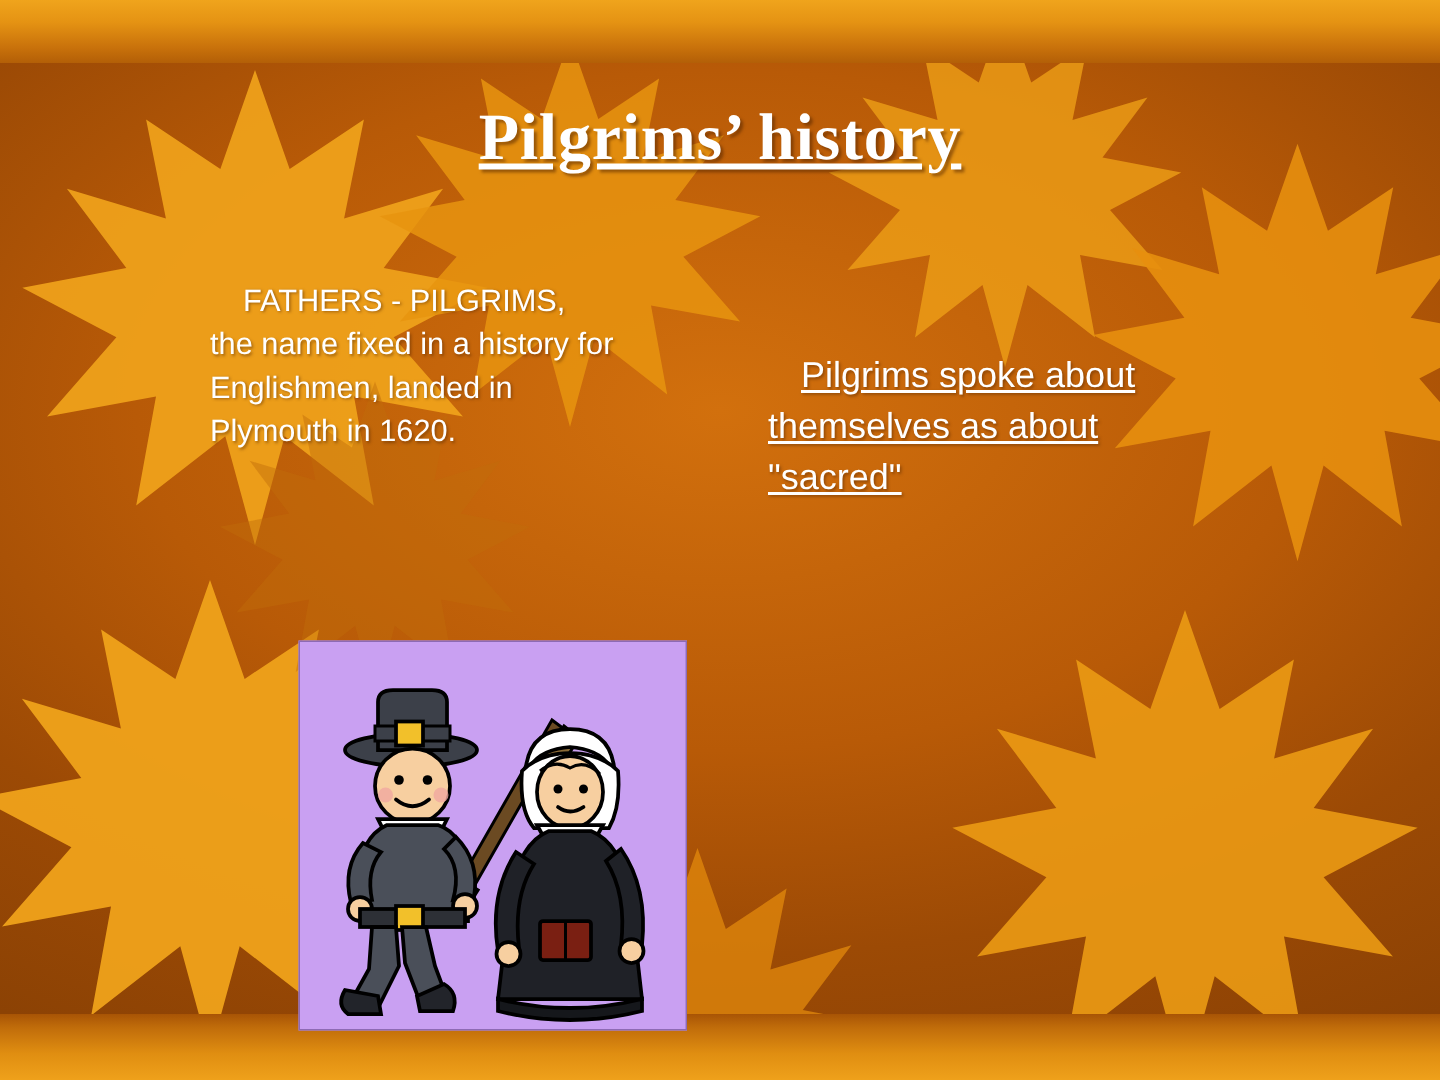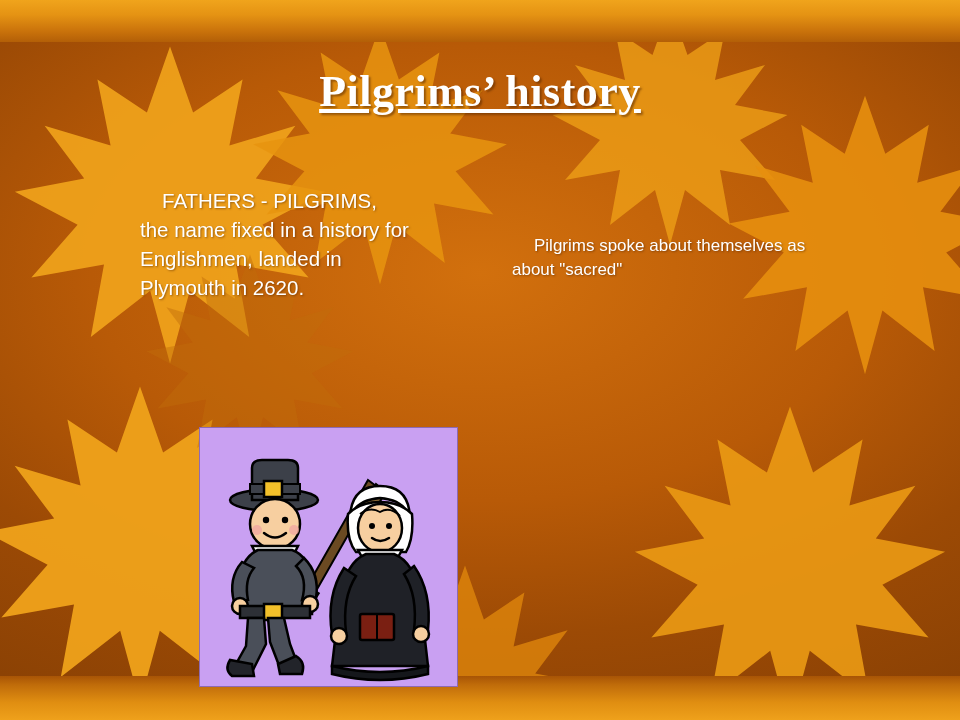--- a/index.html
+++ b/index.html
@@ -71,21 +71,22 @@
   .txt-left {
     left: 140px;
     top: 186px;
     width: 270px;
     font-size: 20.5px;
   }
   .txt-right-top {
     left: 512px;
     top: 234px;
     width: 300px;
-    font-size: 17px;
+    font-size: 24px;
+    text-decoration: underline;
   }
   .txt-right-bottom {
     left: 512px;
     top: 462px;
     width: 320px;
     font-size: 20px;
   }
   .indent { display: inline-block; width: 22px; }
 
   
@@ -148,21 +149,21 @@
       <path d="M50 2 L57 22 L72 12 L68 32 L88 26 L76 42 L97 46 L78 56 L92 72 L70 68 L74 90 L56 76 L50 98 L44 76 L26 90 L30 68 L8 72 L22 56 L3 46 L24 42 L12 26 L32 32 L28 12 L43 22 Z" fill="#c06c0b" opacity="0.45"></path>
     </svg>
   </div>
 
   <div class="bg-top-band"></div>
   <div class="bg-bottom-band"></div>
 
   <div class="title">Pilgrims’ history</div>
 
   <div class="txt txt-left">
-    <span class="indent"></span><span>FATHERS - PILGRIMS, the name fixed in a history for Englishmen, landed in Plymouth in 2620.</span>
+    <span class="indent"></span><span>FATHERS - PILGRIMS, the name fixed in a history for Englishmen, landed in Plymouth in 1620.</span>
   </div>
 
   <div class="txt txt-right-top">
     <span class="indent"></span><span>Pilgrims spoke about themselves as about "sacred"</span>
   </div>
 
 
   <div class="picture-frame">
     <svg class="pic-svg" width="257" height="258" viewBox="0 0 257 258">
       <rect x="0" y="0" width="257" height="258" fill="#c9a0f2"></rect>

